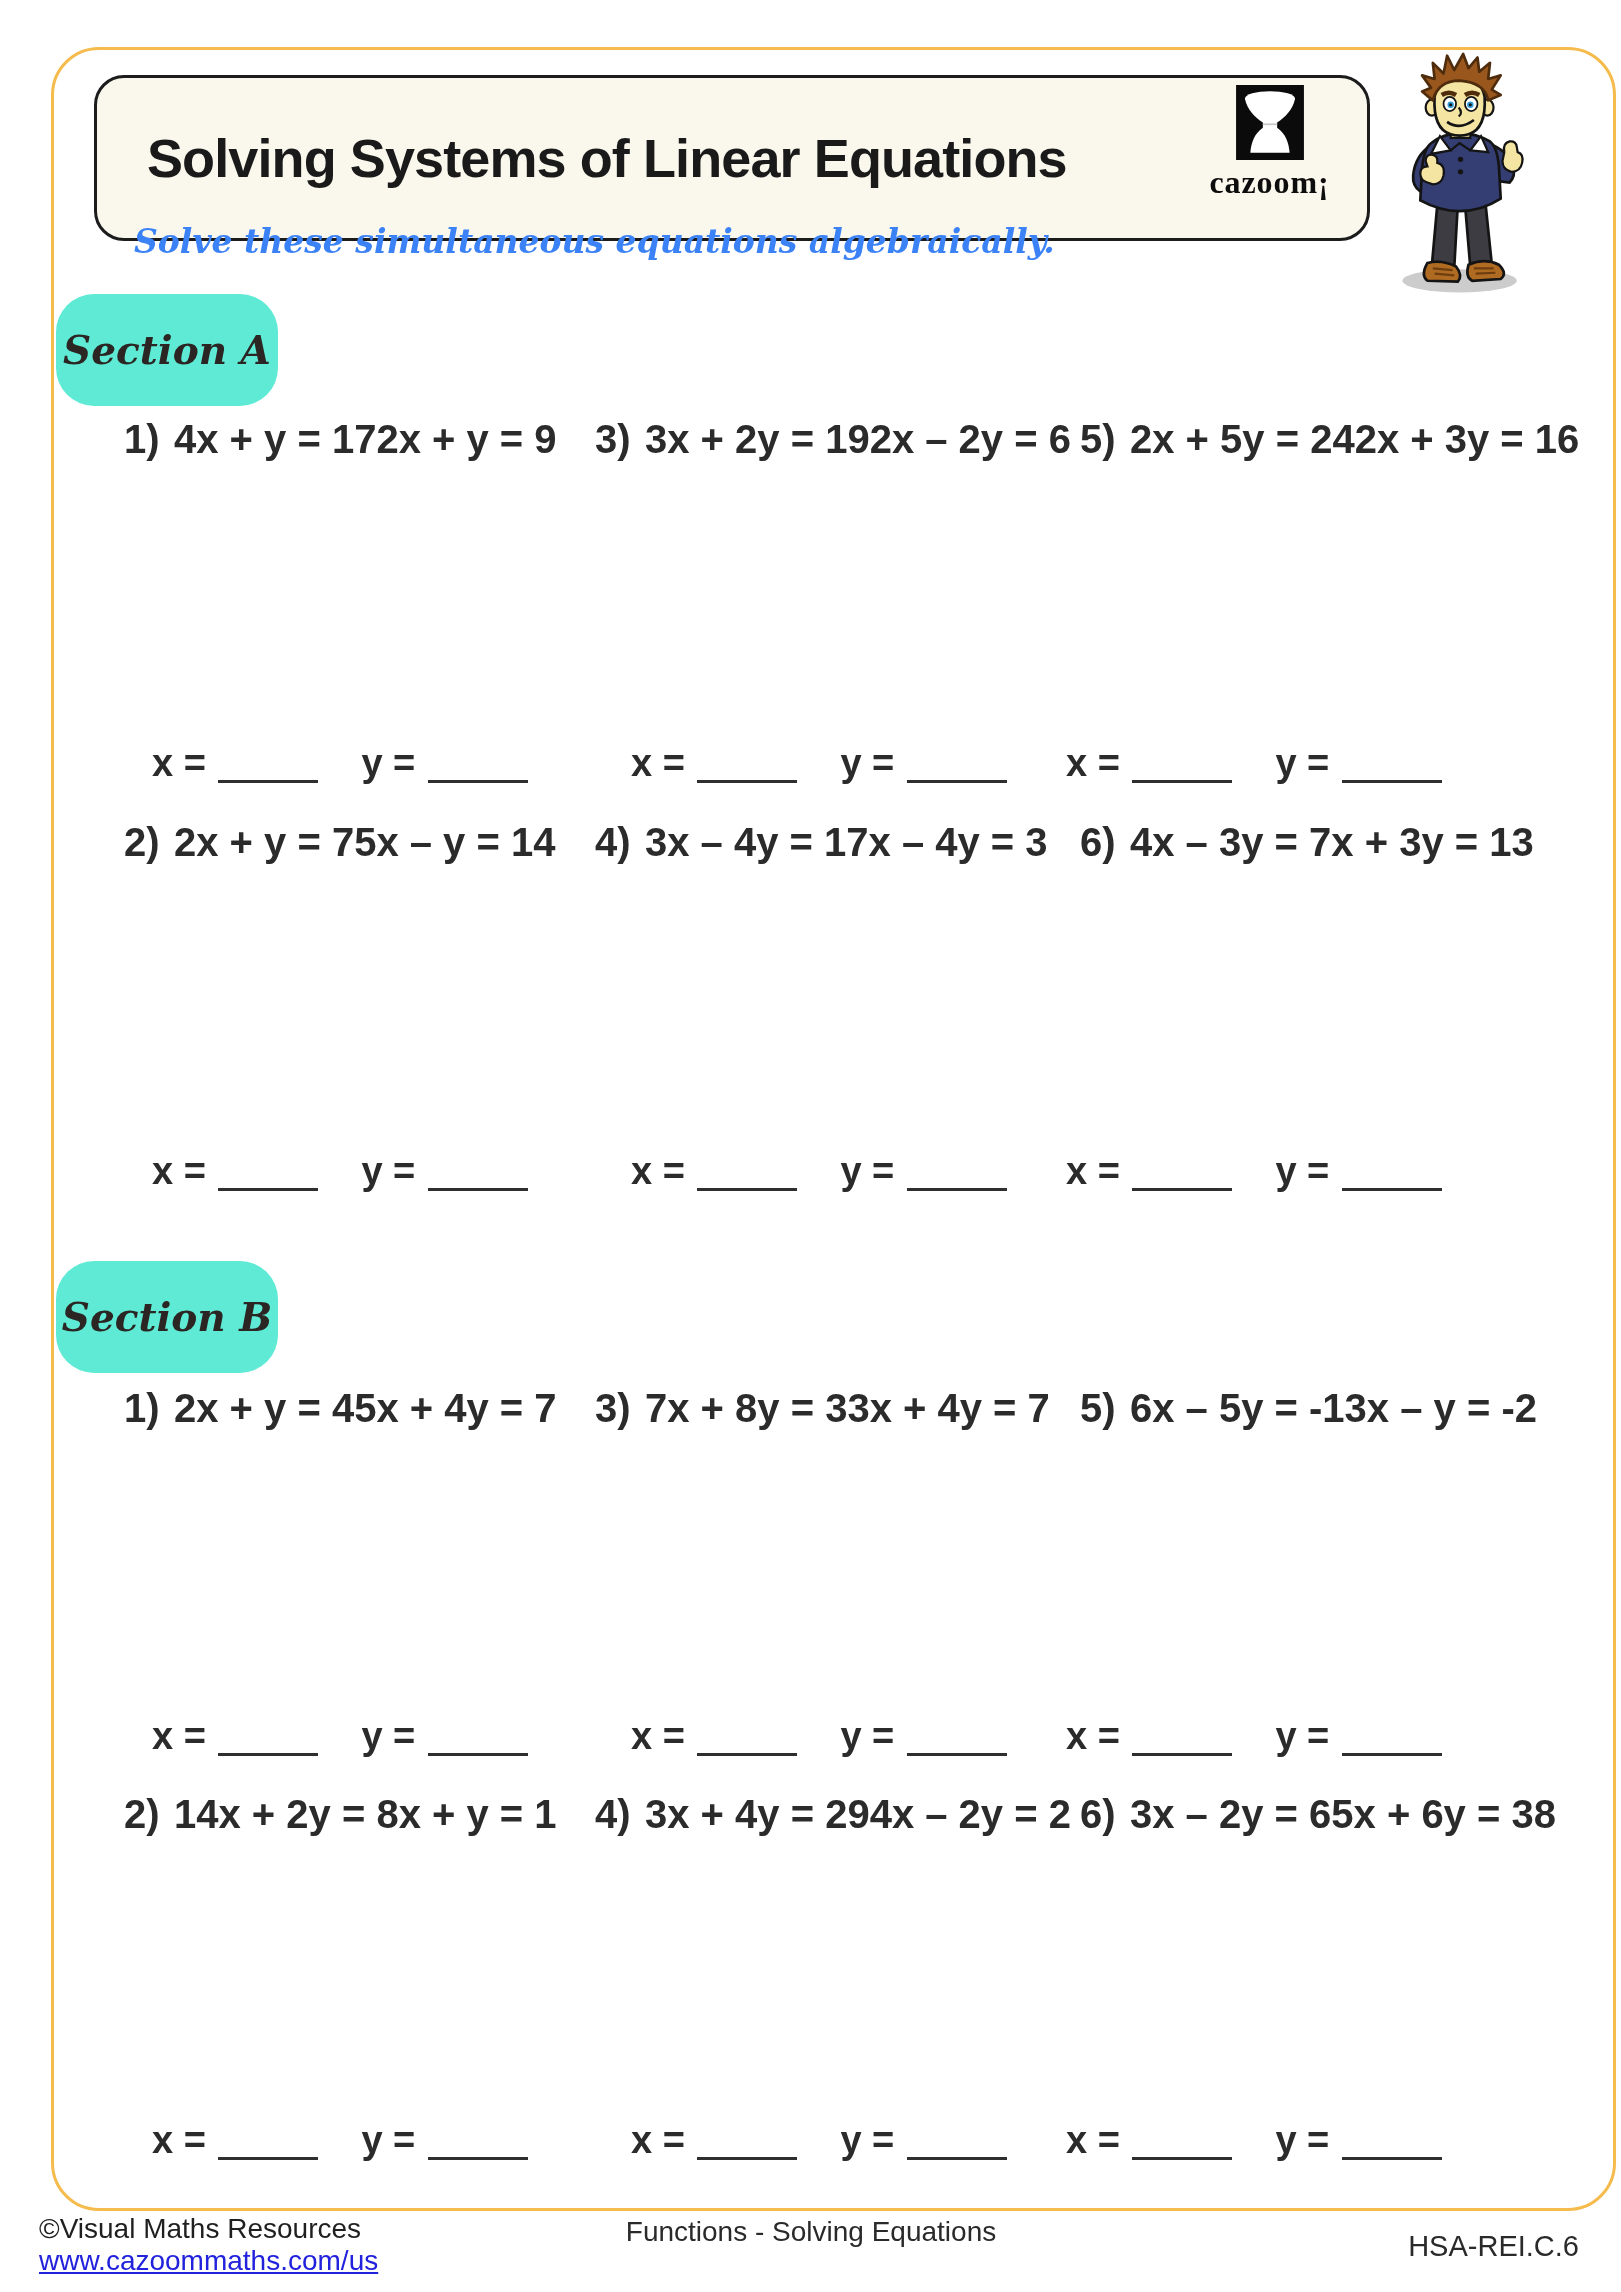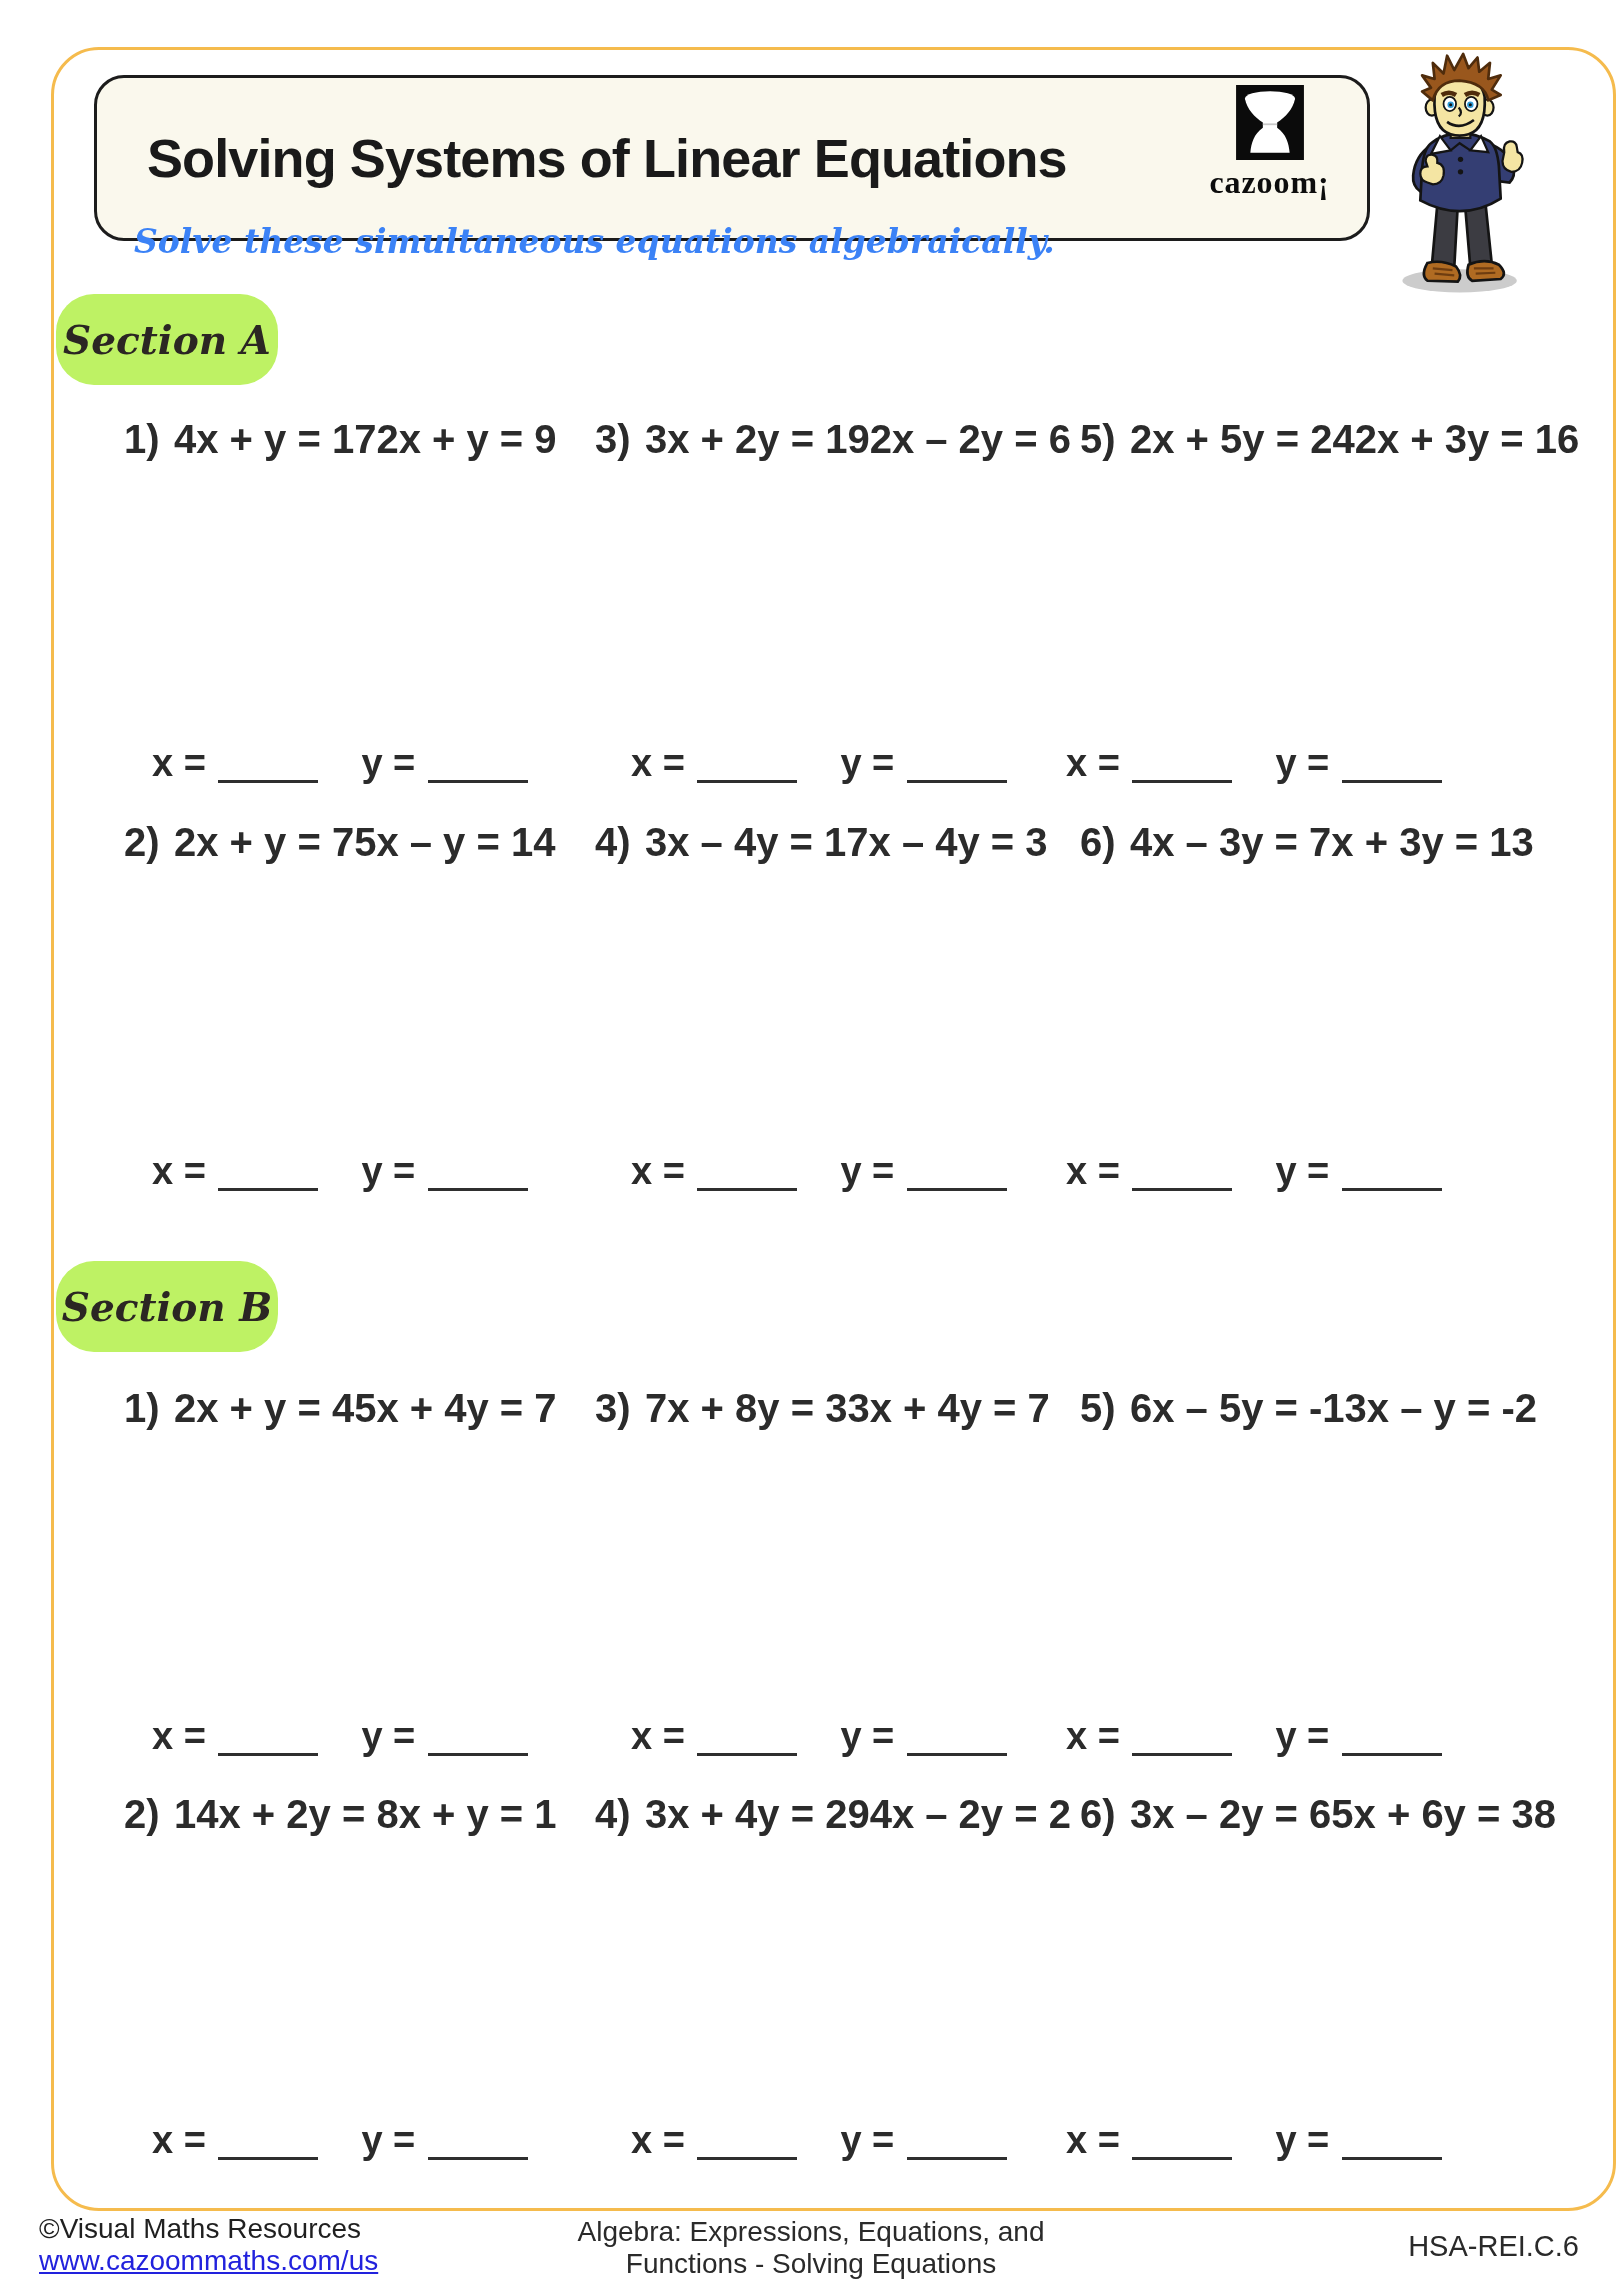--- a/index.html
+++ b/index.html
@@ -28,21 +28,21 @@
   .logo-text {
     font-family:"Liberation Serif", serif; font-weight:bold; font-size:32px;
     color:#0d0d0d; letter-spacing:0.9px; margin-top:7px; line-height:30px;
   }
   .character { position:absolute; left:1381px; top:50px; width:159px; height:249px; }
   .instruction {
     position:absolute; left:134px; top:222px;
     font-family:"DejaVu Serif", serif; font-style:italic; font-size:33px; color:#3b82f6;font-weight:bold;
   }
   .section-chip {
-    position:absolute; left:56px; width:222px; height:91px; background:#bef264;
+    position:absolute; left:56px; width:222px; height:112px; background:#5eead4;
     border-radius:38px; display:flex; align-items:center; justify-content:center;
   }
   .chip-a { top:294px; }
   .chip-b { top:1261px; }
   .section-label {
     font-family:"DejaVu Serif", serif; font-style:italic; font-weight:bold;
     font-size:39px; color:#2b2623; white-space:nowrap;
   }
   .problem { position:absolute; display:flex; align-items:flex-start; }
   .pnum {
@@ -298,17 +298,16 @@
     <span class="blank"></span>
   <span class="alabel ylab">y =</span>
     <span class="blank"></span>
 </div>
 
 <div class="footer-left">
   <div class="footer-copy">©Visual Maths Resources</div>
   <span class="footer-link">www.cazoommaths.com/us</span>
 </div>
 <div class="footer-center">
-  <div>Algebra: Expressions, Equations, and</div>
   <div>Functions - Solving Equations</div>
 </div>
 <div class="footer-standard">HSA-REI.C.6</div>
 
 
 </body></html>

